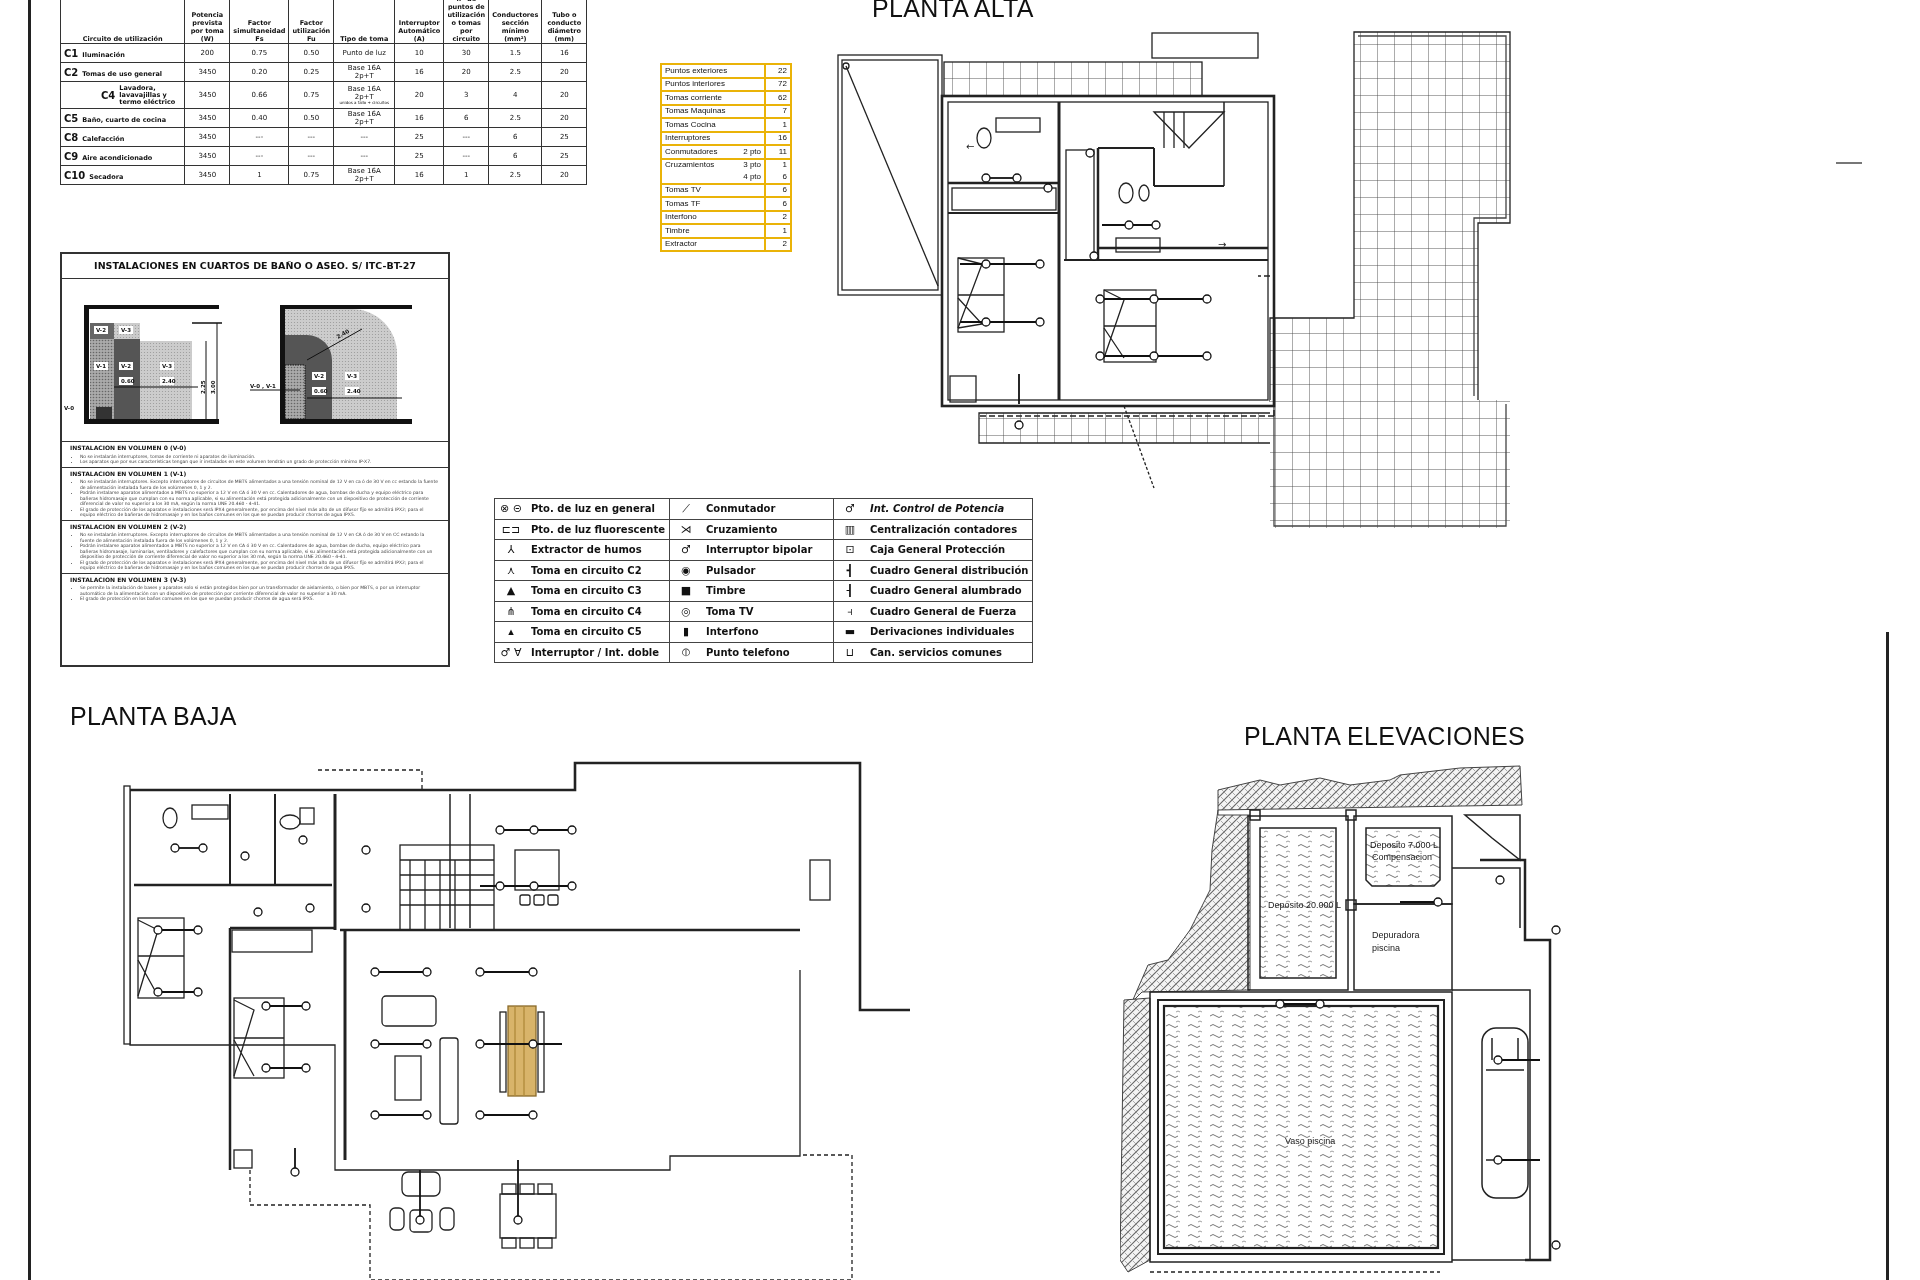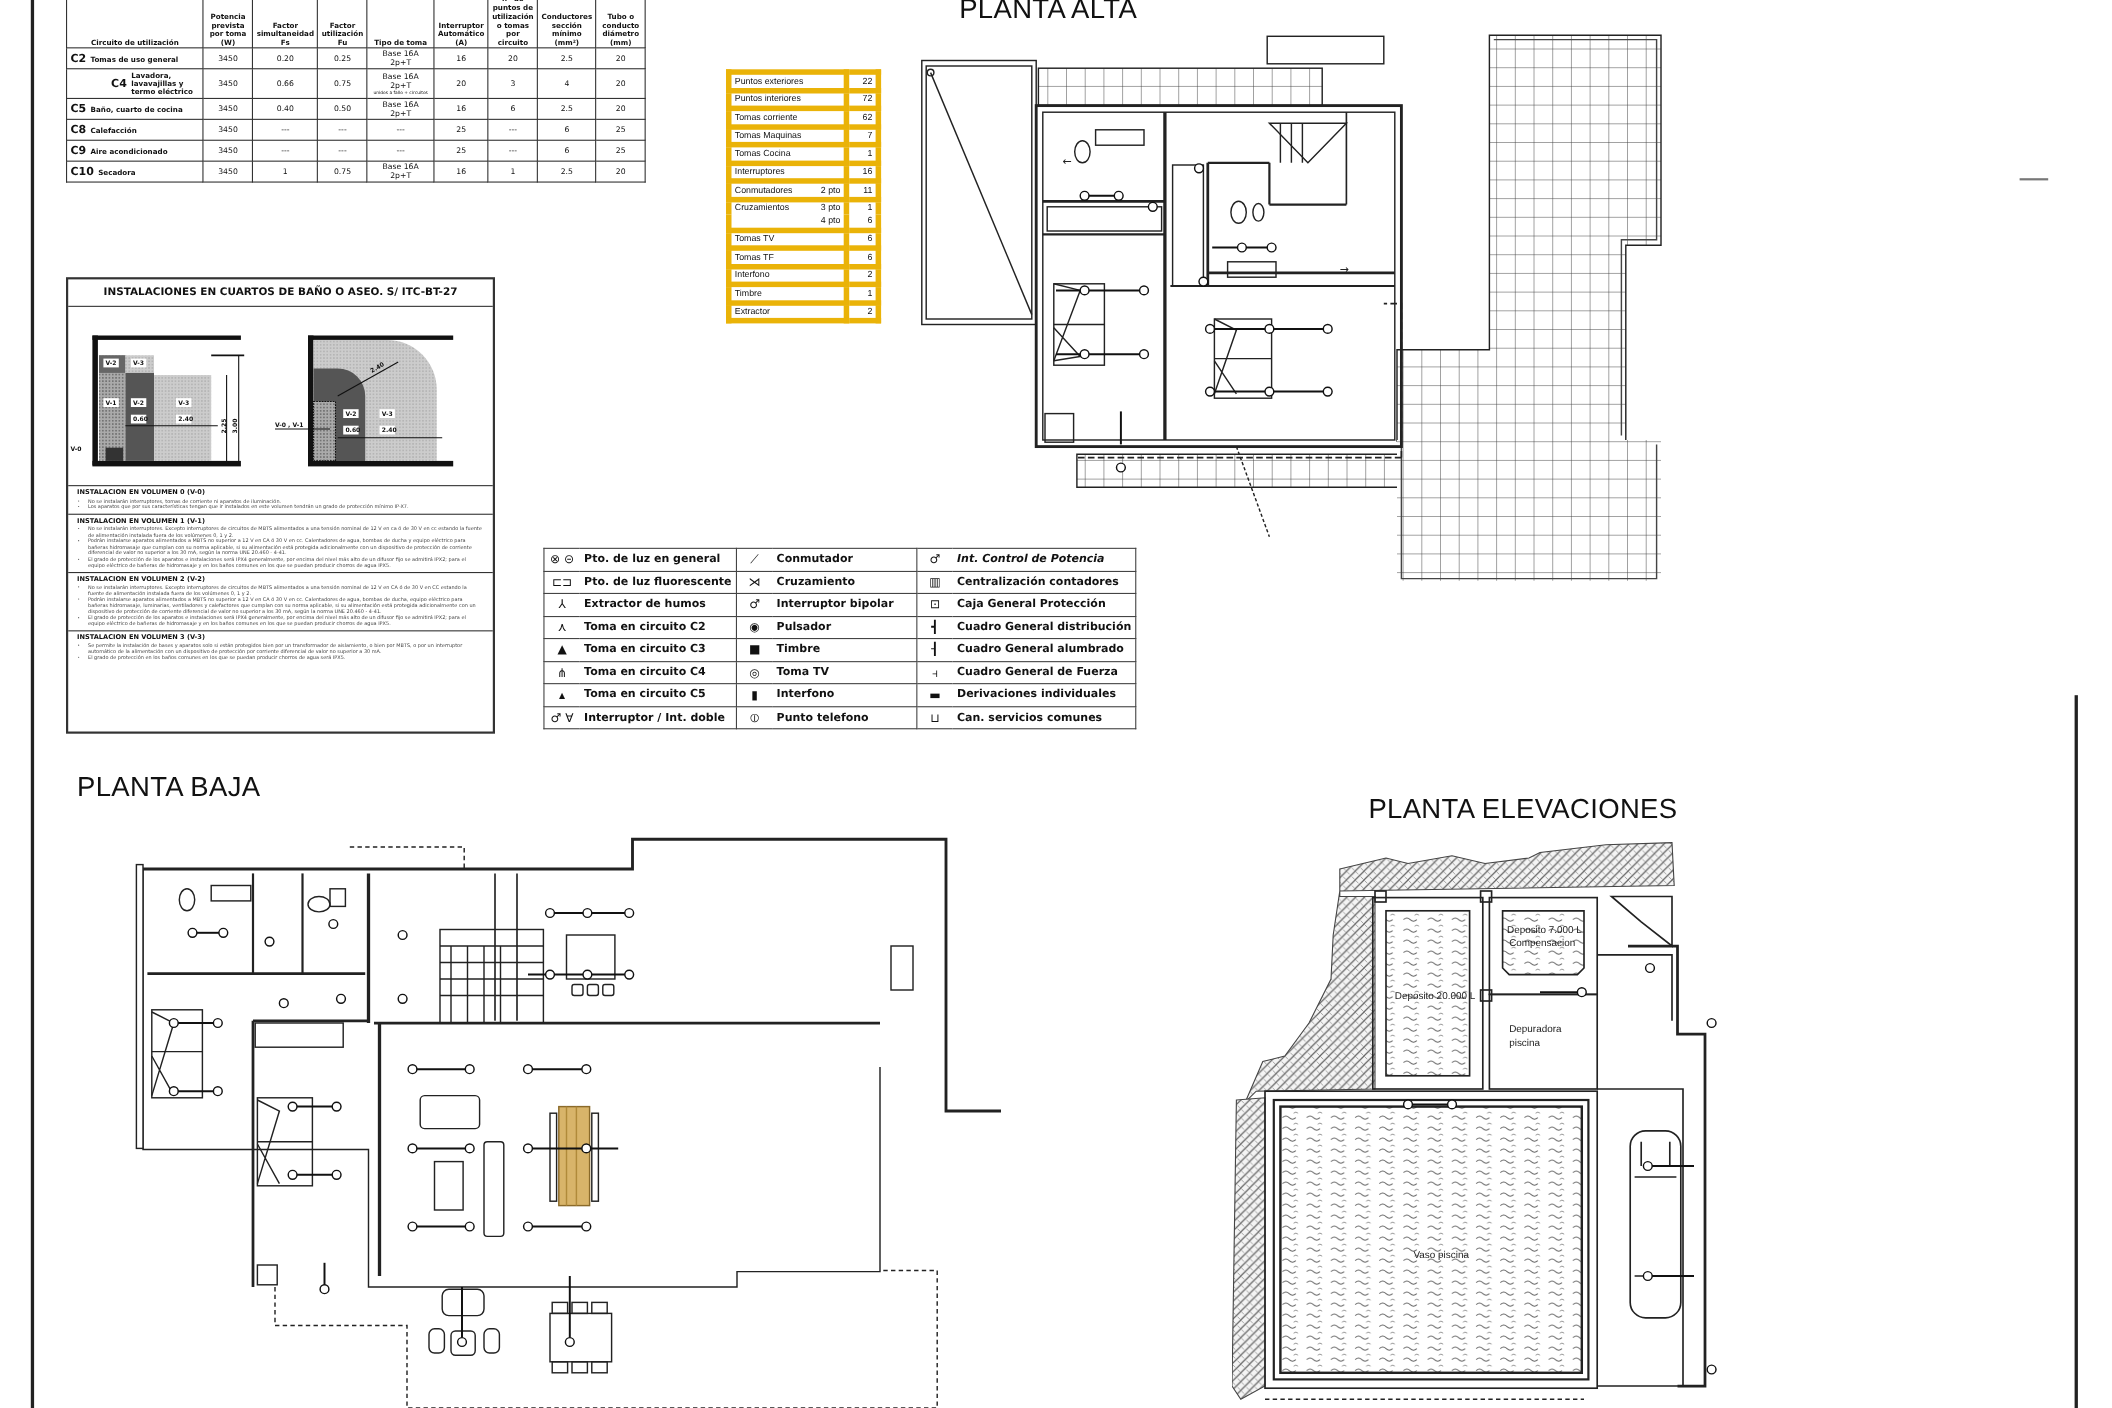--- a/index.html
+++ b/index.html
@@ -13,21 +13,21 @@
   table.circ{position:absolute;left:60px;top:-14px;border-collapse:collapse;font-size:7px;}
   table.circ td, table.circ th{border:1.4px solid #333;padding:0 3px;text-align:center;height:18px;}
   table.circ th{font-weight:bold;font-size:6.5px;line-height:8px;height:36px;vertical-align:bottom;}
   table.circ td.code{text-align:left;font-weight:bold;font-size:10px;white-space:nowrap;}
   table.circ td.code span.n{font-weight:bold;font-size:6.5px;margin-left:4px;}
   table.circ td.tall{height:26px;padding-left:40px;}
   table.circ td small{display:block;font-size:4px;line-height:4px;}
 
   
   table.counts{position:absolute;left:660px;top:63px;border-collapse:collapse;font-family:"Liberation Sans",sans-serif;font-size:8px;}
-  table.counts td{border:5px solid #eab308;padding:0 3px;height:11.5px;line-height:10px;}
+  table.counts td{border:2px solid #eab308;padding:0 3px;height:11.5px;line-height:10px;}
   table.counts td.v{text-align:right;width:18px;}
   table.counts td.lbl{width:96px;}
   table.counts td .sub{float:right;}
 
   
   .bath{left:60px;top:252px;width:386px;height:411px;border:2px solid #333;}
   .bath-title{height:24px;border-bottom:1.5px solid #333;text-align:center;font-weight:bold;font-size:9.5px;line-height:24px;}
   .bath-sec{border-top:1.5px solid #333;padding:2px 8px;font-size:4.5px;line-height:5.5px;color:#444;}
   .bath-sec h4{margin:1px 0 3px 0;font-size:6px;color:#111;}
   .bath-sec ul{margin:0;padding-left:10px;}
@@ -57,20 +57,31 @@
       <tr>
     <th style="width:112px">Circuito de utilización</th>
     <th style="width:38px">Potencia prevista por toma (W)</th>
     <th style="width:44px">Factor simultaneidad Fs</th>
     <th style="width:30px">Factor utilización Fu</th>
     <th style="width:54px">Tipo de toma</th>
     <th style="width:34px">Interruptor Automático (A)</th>
     <th style="width:38px">Máximo nº de puntos de utilización o tomas por circuito</th>
     <th style="width:40px">Conductores sección mínimo (mm²)</th>
     <th style="width:38px">Tubo o conducto diámetro (mm)</th>
+  </tr>
+  <tr>
+    <td class="code"><span>C1</span><span class="n">Iluminación</span></td>
+    <td>200</td>
+    <td>0.75</td>
+    <td>0.50</td>
+    <td>Punto de luz</td>
+    <td>10</td>
+    <td>30</td>
+    <td>1.5</td>
+    <td>16</td>
   </tr>
   <tr>
     <td class="code"><span>C2</span><span class="n">Tomas de uso general</span></td>
     <td>3450</td>
     <td>0.20</td>
     <td>0.25</td>
     <td>Base 16A 2p+T</td>
     <td>16</td>
     <td>20</td>
     <td>2.5</td>

